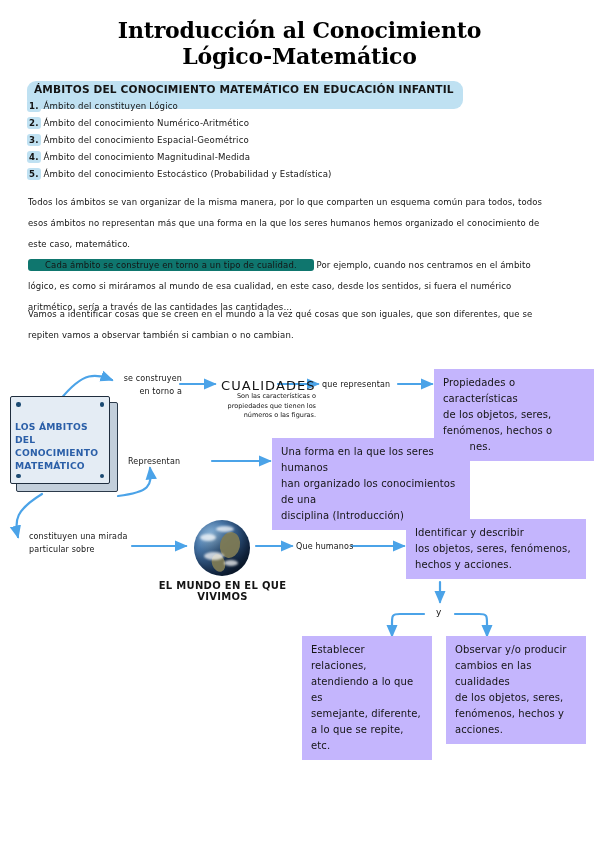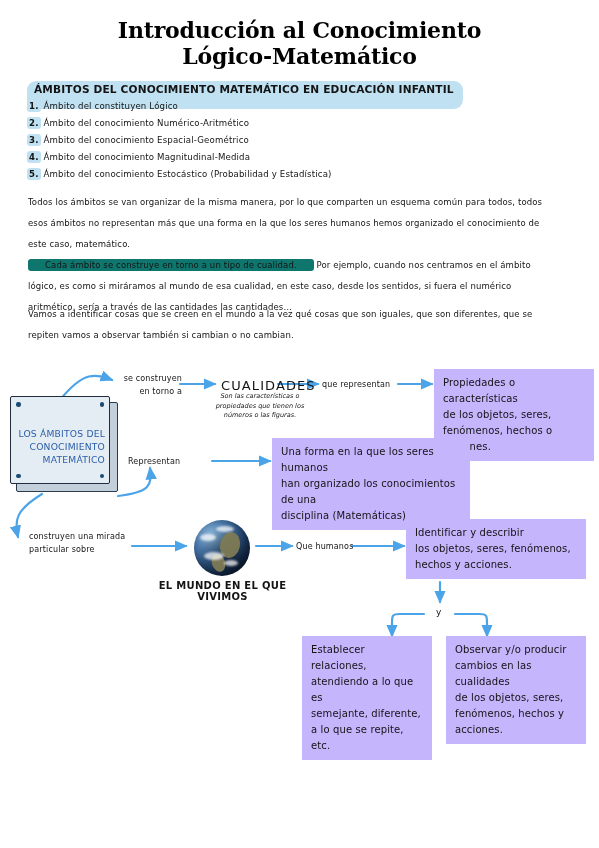--- a/index.html
+++ b/index.html
@@ -138,23 +138,23 @@
     border-radius: 2px;
     box-sizing: border-box;
     display: flex;
     flex-direction: column;
     align-items: center;
     justify-content: center;
   }
   .plaque-text {
     font-size: 9.2px;
     line-height: 13px;
-    text-align: right;
+    text-align: left;
     color: #2b5fa8;
-    font-weight: 400;
+    font-weight: 700;
     letter-spacing: 0.2px;
     padding: 0 4px;
     margin-top: 12px;
   }
   .screw {
     position: absolute;
     width: 4.5px; height: 4.5px;
     border-radius: 50%;
     background: #1b4a72;
   }
@@ -189,24 +189,23 @@
   .cual-title {
     position: absolute;
     font-size: 13px;
     letter-spacing: 1.1px;
     color: #141414;
   }
   .cual-sub {
     position: absolute;
     font-size: 6.5px;
     line-height: 9.5px;
-    text-align: center;
+    text-align: right;
     color: #141414;
     white-space: pre-line;
-    font-style: italic;
   }
 
   
   .globe {
     position: absolute;
     left: 194px;
     top: 156px;
     width: 56px;
     height: 56px;
     border-radius: 50%;
@@ -352,23 +351,23 @@
     <div class="dlabel" style="left:322px; top:14px;">que representan</div>
 
     <div class="dbox" style="left:434px; top:5px; width:160px;">Propiedades o características
 de los objetos, seres,
 fenómenos, hechos o acciones.</div>
 
     <div class="dlabel" style="left:128px; top:91px;">Representan</div>
 
     <div class="dbox" style="left:272px; top:74px; width:198px;">Una forma en la que los seres humanos
 han organizado los conocimientos de una
-disciplina (Matemáticas)</div>
-
-    <div class="dlabel" style="left:29px; top:166px; width:108px;">construyen una mirada
+disciplina (Introducción)</div>
+
+    <div class="dlabel" style="left:29px; top:166px; width:108px;">constituyen una mirada
 particular sobre</div>
 
     <div class="globe">
       <span class="land" style="left:26px; top:12px; width:20px; height:26px; transform:rotate(12deg);"></span>
       <span class="land" style="left:18px; top:34px; width:13px; height:18px; transform:rotate(-20deg);"></span>
       <span class="cloud" style="left:6px; top:14px; width:16px; height:7px;"></span>
       <span class="cloud" style="left:22px; top:6px; width:18px; height:6px;"></span>
       <span class="cloud" style="left:10px; top:32px; width:20px; height:8px;"></span>
       <span class="cloud" style="left:30px; top:40px; width:14px; height:6px;"></span>
     </div>

